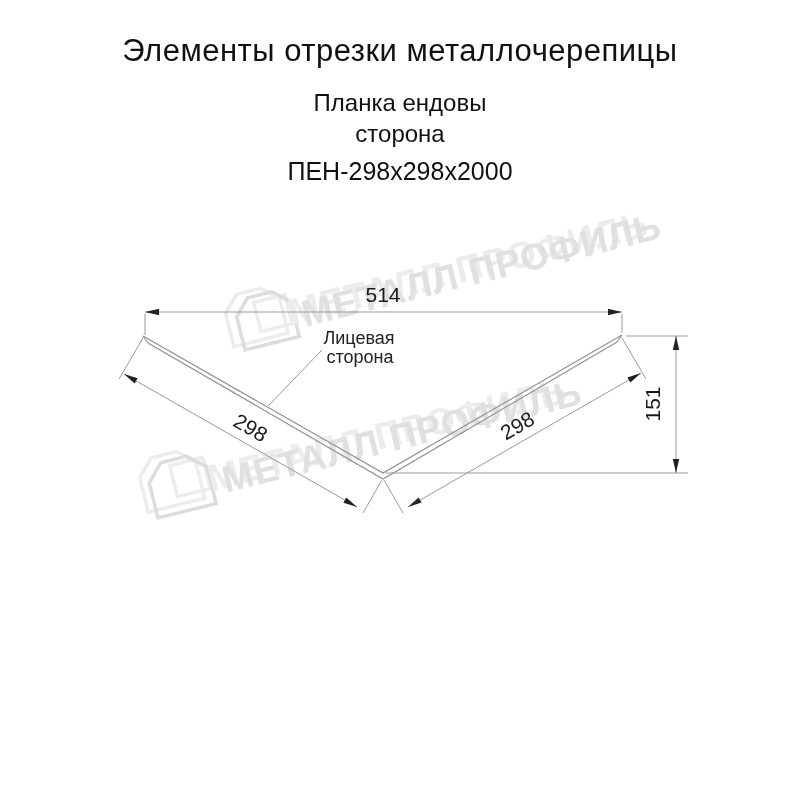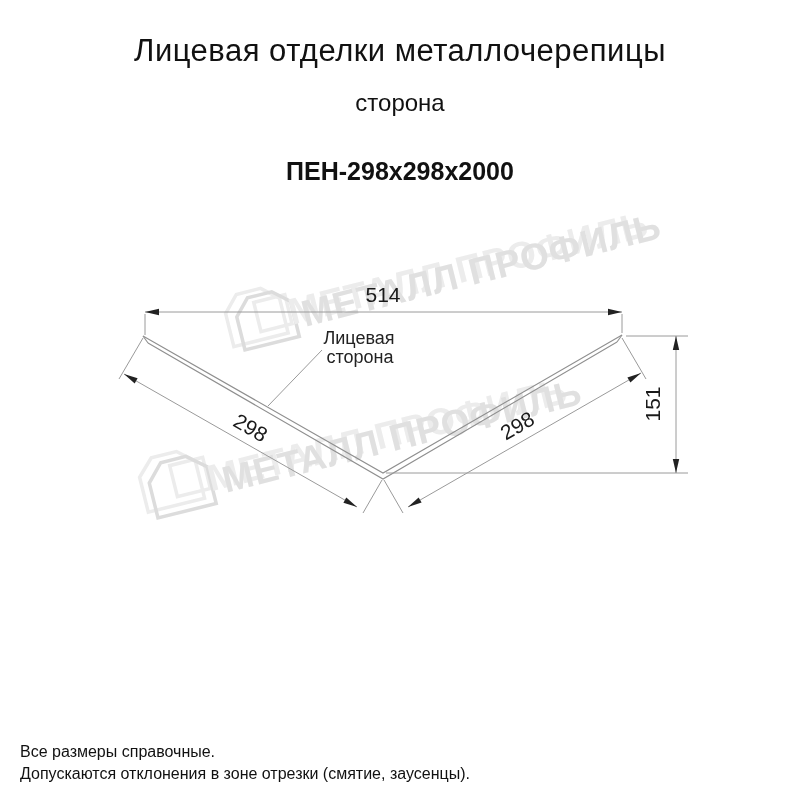--- a/index.html
+++ b/index.html
@@ -29,21 +29,21 @@
     font-size: 24px;
     font-weight: 400;
     line-height: 31px;
     color: #111;
   }
   .model {
     position: absolute;
     top: 157px; left: 0; width: 800px;
     text-align: center;
     font-size: 25px;
-    font-weight: 700;
+    font-weight: 400;
     color: #111;
   }
   .drawing-svg {
     position: absolute;
     top: 0; left: 0;
     width: 800px; height: 800px;
   }
   .footer {
     position: absolute;
     left: 20px; top: 741px;
@@ -74,23 +74,24 @@
   .wm-main { fill: #e0e0e0; }
   .wm-ghost { fill: #ececec; }
   .wm-logo-main { stroke: #dcdcdc; stroke-width: 3.5; fill: none; }
   .wm-logo-ghost { stroke: #ececec; stroke-width: 3.5; fill: none; }
 </style>
 </head>
 <body>
 
 <div class="page">
 
-  <div class="page-title">Лицевая отделки металлочерепицы</div>
+  <div class="page-title">Элементы отрезки металлочерепицы</div>
 
   <div class="subtitle">
+    <div>Планка ендовы</div>
     <div>сторона</div>
   </div>
 
   <div class="model">ПЕН-298х298х2000</div>
 
   <svg class="drawing-svg" viewBox="0 0 800 800">
 
     <g transform="translate(245,350) rotate(-14)">
       <g>
         <path class="wm-logo-ghost" d="M-10,-6 L-10,-40 L5,-56 L30,-56 L46,-42 L46,-6 Z"></path>
@@ -155,18 +156,14 @@
     </g>
 
     <g>
       <line class="thin-line" x1="322" y1="350" x2="268" y2="406"></line>
       <text class="face-text" x="359" y="344" text-anchor="middle">Лицевая</text>
       <text class="face-text" x="360" y="363" text-anchor="middle">сторона</text>
     </g>
 
   </svg>
 
-  <div class="footer">
-    <div>Все размеры справочные.</div>
-    <div>Допускаются отклонения в зоне отрезки (смятие, заусенцы).</div>
-  </div>
 
 </div>
 
 </body></html>

